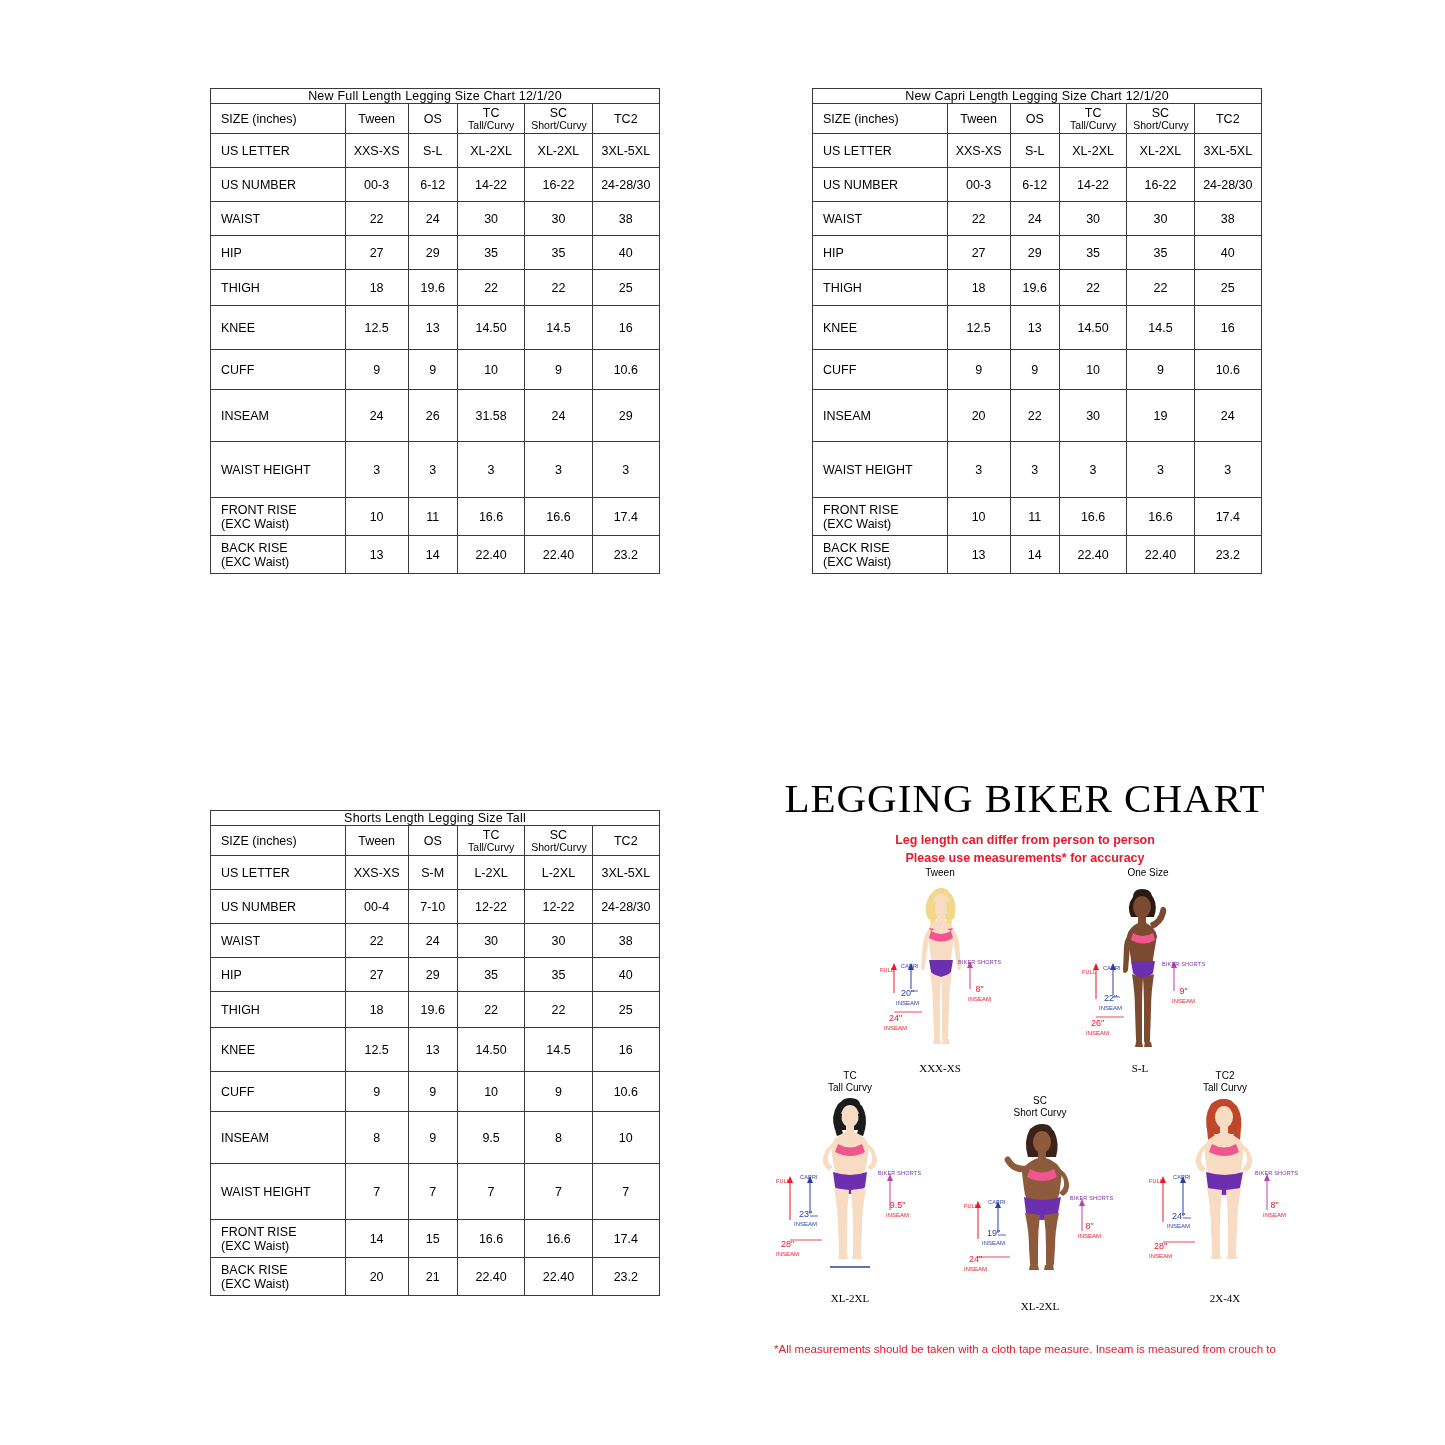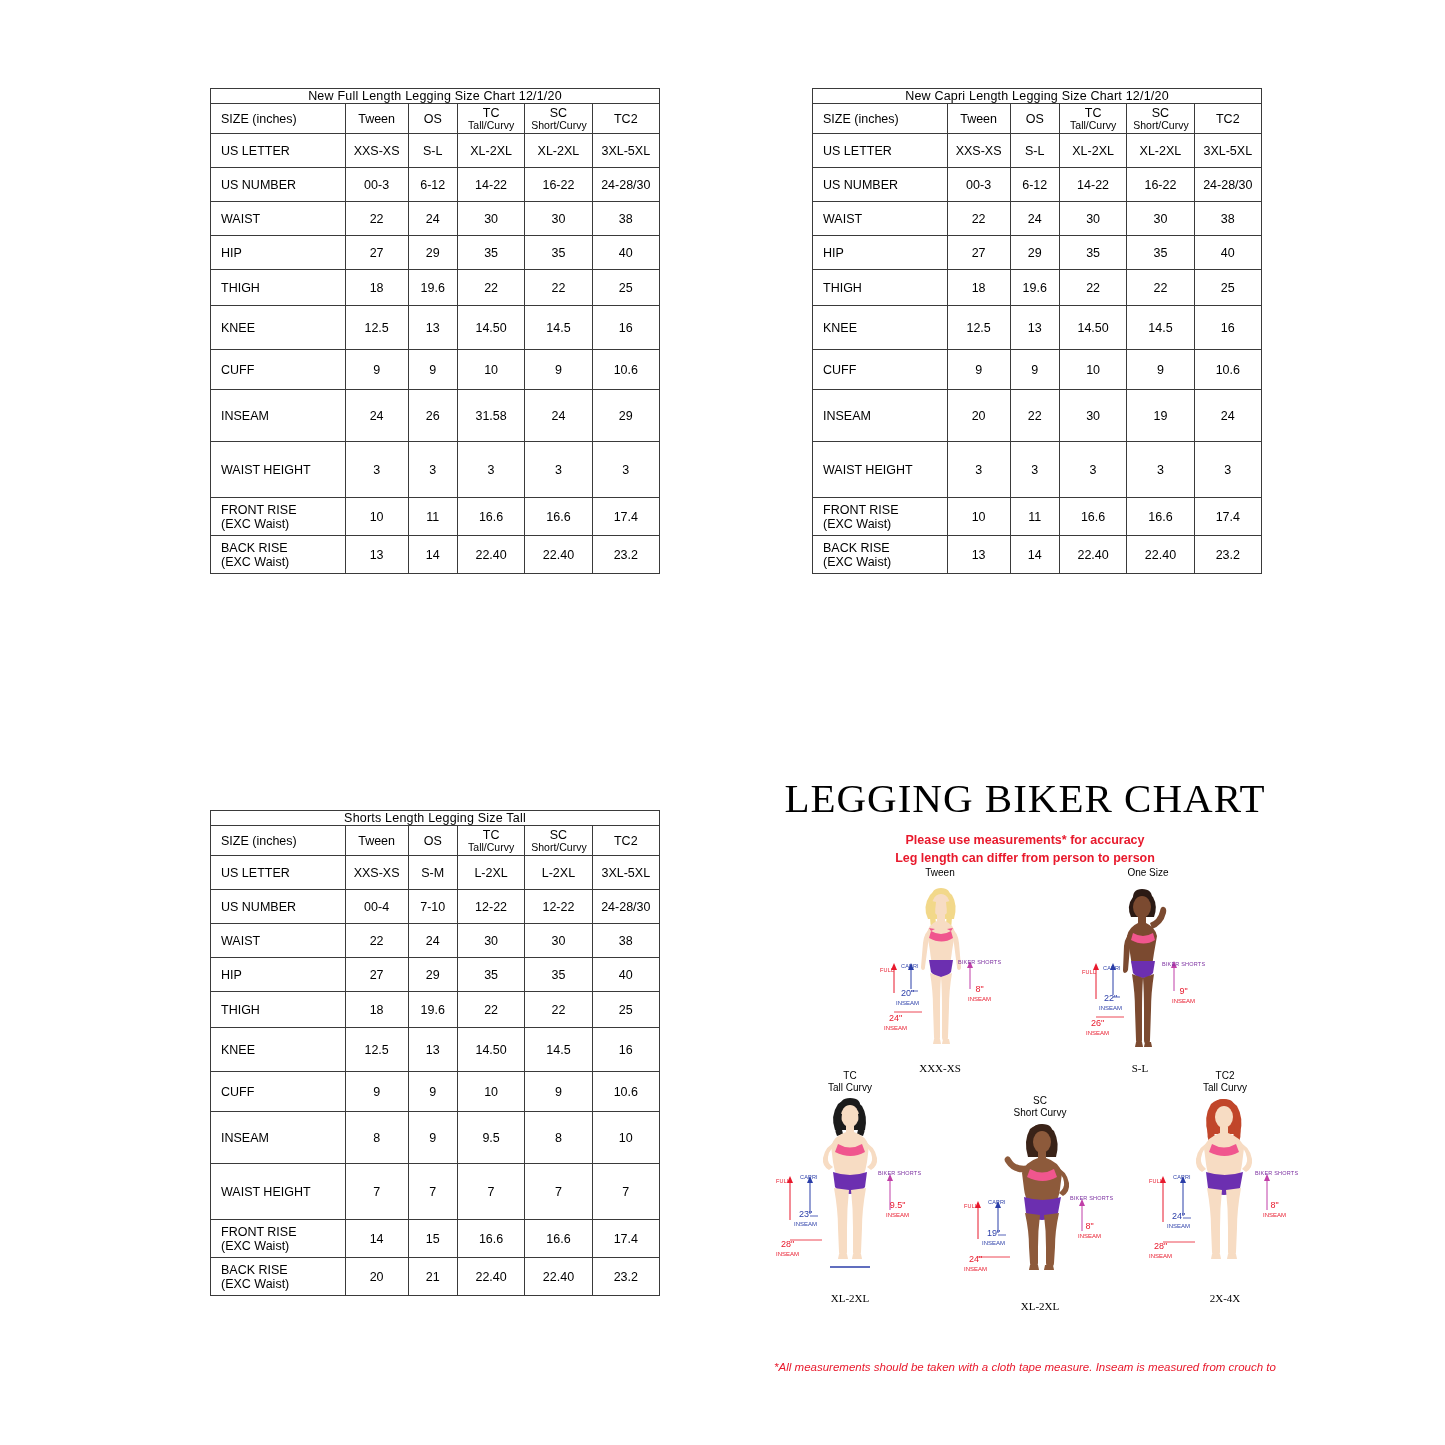--- a/index.html
+++ b/index.html
@@ -488,22 +488,22 @@
       </tr>
     </tbody>
   </table>
 </div>
 
 <div class="panel" style="left:730px; top:770px; width:590px; height:620px;">
 
   <div class="big-title" style="margin-top:4px;">LEGGING  BIKER CHART</div>
 
   <div class="red-note" style="margin-top:9px;">
+    <div>Leg length can differ from person to person</div>
     <div>Please use measurements* for accuracy</div>
-    <div>Leg length can differ from person to person</div>
   </div>
 
   <div class="figure-wrap" style="left:140px; top:97px; width:140px; height:220px;">
     <div class="fig-small-label" style="position:absolute;left:0;top:0;width:140px;">Tween</div>
     <svg width="140" height="185" style="position:absolute;left:0;top:14px;">
 
       <path d="M60 14 q10 -12 22 0 q6 10 2 24 l-26 0 q-6 -12 2 -24z" fill="#f2d88a"></path>
 
       <ellipse cx="71" cy="24" rx="9" ry="11" fill="#f7dcc3"></ellipse>
       <path d="M62 17 q9 -9 18 0 q1 -10 -9 -10 q-10 0 -9 10z" fill="#f2d88a"></path>
@@ -734,16 +734,16 @@
       <span>8"</span><br>
       <span style="font-size:6px">INSEAM</span>
     </div>
     <div class="measure-lab big" style="left:4px; top:172px;">
       <span>28"</span><br>
       <span style="font-size:6px">INSEAM</span>
     </div>
     <div class="fig-caption" style="position:absolute;left:0;top:222px;width:160px;">2X-4X</div>
   </div>
 
-  <div class="footer-note" style="position:absolute;left:-10px;top:588px;width:610px;font-style:italic;">
+  <div class="footer-note" style="position:absolute;left:-10px;top:570px;width:610px;">
     <div>*All measurements should be taken with a cloth tape measure. Inseam is measured from crouch to</div>
   </div>
 </div>
 
 </body></html>

